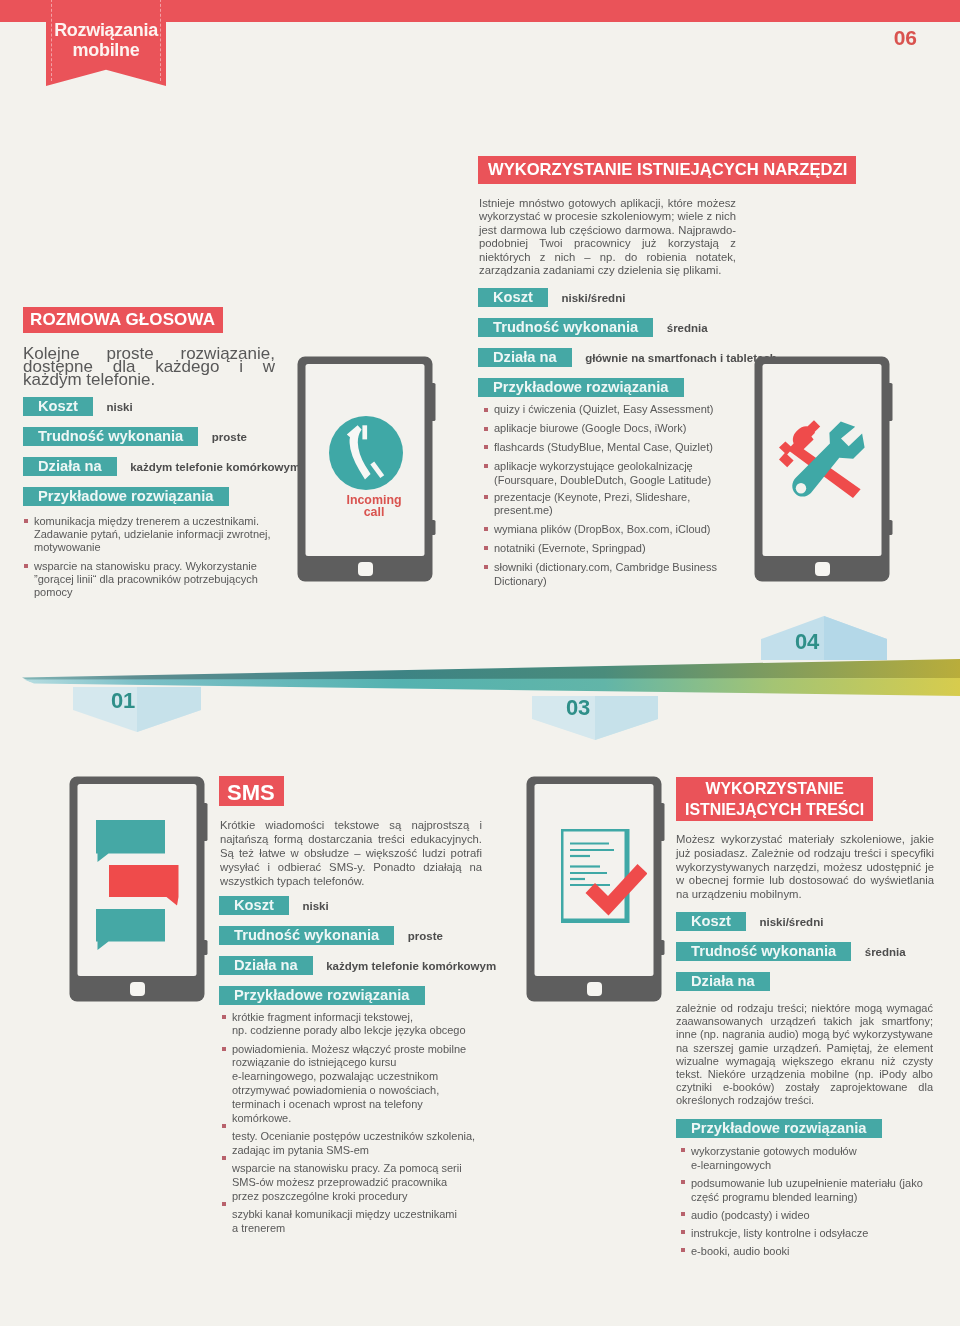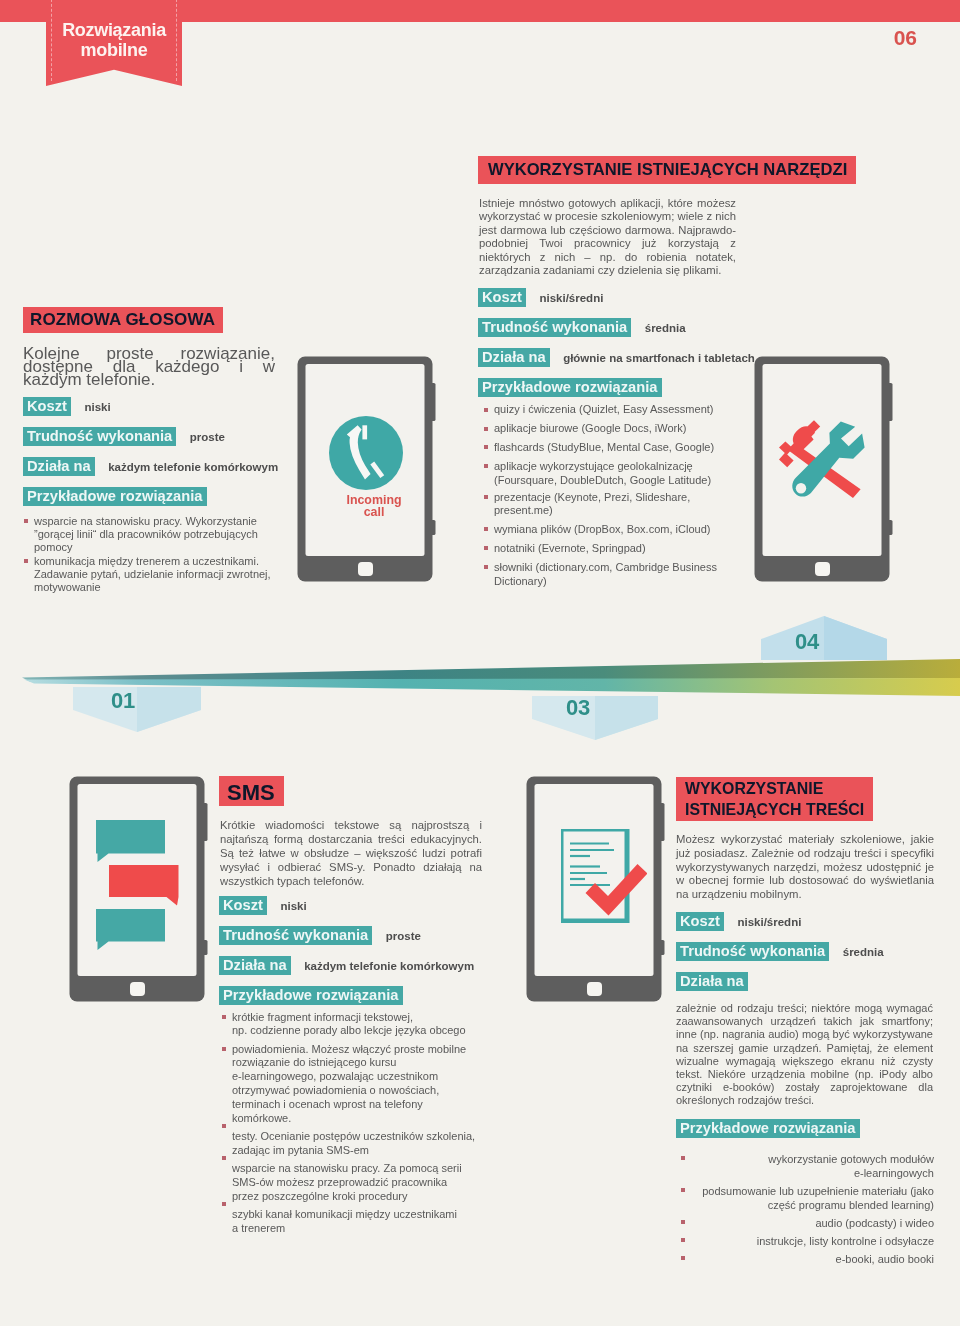--- a/index.html
+++ b/index.html
@@ -3,36 +3,36 @@
 <meta charset="utf-8">
 <style>
   html,body{margin:0;padding:0;}
   body{width:960px;height:1326px;background:#f3f2ed;
        font-family:"Liberation Sans",sans-serif;position:relative;overflow:hidden;
        -webkit-font-smoothing:antialiased;}
   .abs{position:absolute;}
   
   .topbar{left:0;top:0;width:960px;height:22px;background:#ea5359;}
   
-  .ribbon{left:46px;top:0;width:136px;height:86px;text-decoration:underline;}
+  .ribbon{left:46px;top:0;width:120px;height:86px;text-decoration:underline;}
   .ribbon .body{position:absolute;inset:0;background:#ea5359;
      -webkit-clip-path:polygon(0 0,100% 0,100% 100%,50% 81%,0 100%);
      clip-path:polygon(0 0,100% 0,100% 100%,50% 81%,0 100%);}
   .ribbon .dash{position:absolute;left:5px;top:-6px;right:5px;bottom:5px;
      border-left:1px dashed rgba(255,255,255,.45);border-right:1px dashed rgba(255,255,255,.45);}
   .ribbon .txt{position:absolute;left:0;right:0;top:20px;text-align:center;color:#fdf3f0;
      font-weight:bold;font-size:18px;line-height:20px;letter-spacing:-0.3px;}
   .pagenum{right:43px;top:27px;color:#d9534f;font-weight:bold;font-size:21px;line-height:21px;letter-spacing:0px;}
 
   
-  .redhead{background:#ea5359;color:#0f172a;font-weight:bold;display:inline-block;}
+  .redhead{background:#ea5359;color:#ffffff;font-weight:bold;display:inline-block;text-align:center;}
   .tealchip{background:#45a8a5;color:#eef7f6;font-weight:bold;display:inline-block;}
   .spec-val{color:#4d4d4d;font-weight:bold;font-size:11.5px;margin-left:9px;}
   .specrow{margin-top:11px;white-space:nowrap;}
-  .specrow .tealchip{font-size:14.7px;line-height:19px;padding:0 4px;}
+  .specrow .tealchip{font-size:14.7px;line-height:19px;padding:0 15px;}
   .body-text{color:#585858;}
   .tlnum{color:#2f8f89;font-weight:bold;font-size:22px;line-height:20px;letter-spacing:-0.2px;}
   ul.bul{list-style:none;margin:0;padding:0;font-size:0;}
   ul.bul li{font-size:11px;}
   ul.bul li{position:relative;padding-left:11px;color:#585858;}
   ul.bul li:before{content:"";position:absolute;left:1px;top:4.2px;width:3.6px;height:4px;background:#b8626c;}
   ul.bul li.bullet-raised:before{top:-5.6px;}
 </style>
 </head>
 <body>
@@ -62,22 +62,22 @@
     <span class="spec-val">proste</span>
   </div>
   <div class="specrow">
     <span class="tealchip">Działa na</span>
     <span class="spec-val">każdym telefonie komórkowym</span>
   </div>
   <div class="specrow">
     <span class="tealchip">Przykładowe rozwiązania</span>
   </div>
   <ul class="bul" style="margin-top:9px;font-size:11px;line-height:13.3px;width:255px;">
+    <li style="white-space:pre-line;">komunikacja między trenerem a uczestnikami. Zadawanie pytań, udzielanie informacji zwrotnej, motywowanie</li>
     <li style="white-space:pre-line;margin-top:5px;">wsparcie na stanowisku pracy. Wykorzystanie ”gorącej linii“ dla pracowników potrzebujących pomocy</li>
-    <li style="white-space:pre-line;">komunikacja między trenerem a uczestnikami. Zadawanie pytań, udzielanie informacji zwrotnej, motywowanie</li>
   </ul>
 </div>
 
 <div class="abs" style="left:478px;top:156px;width:400px;">
   <div class="redhead" style="font-size:16.6px;line-height:28px;padding:0 9px 0 10px;white-space:nowrap;">WYKORZYSTANIE ISTNIEJĄCYCH NARZĘDZI</div>
   <p class="body-text" style="margin:13px 0 0 1px;font-size:11.3px;line-height:13.4px;text-align:justify;width:257px;hyphens:manual;-webkit-hyphens:manual;">Istnieje mnóstwo gotowych aplikacji, które możesz wykorzystać w procesie szkoleniowym; wiele z nich jest darmowa lub częściowo darmowa. Najprawdo­podobniej Twoi pracownicy już korzystają z niektórych z nich – np. do robienia notatek, zarządzania zadaniami czy dzielenia się plikami.</p>
   <div class="specrow" style="margin-top:11px;">
     <span class="tealchip">Koszt</span>
     <span class="spec-val">niski/średni</span>
   </div>
@@ -88,21 +88,21 @@
   <div class="specrow">
     <span class="tealchip">Działa na</span>
     <span class="spec-val">głównie na smartfonach i tabletach</span>
   </div>
   <div class="specrow">
     <span class="tealchip">Przykładowe rozwiązania</span>
   </div>
   <ul class="bul" style="margin-top:6px;font-size:11px;line-height:13.4px;width:248px;margin-left:5px;">
     <li style="white-space:pre-line;">quizy i ćwiczenia (Quizlet, Easy Assessment)</li>
     <li style="white-space:pre-line;margin-top:5.5px;">aplikacje biurowe (Google Docs, iWork)</li>
-    <li style="white-space:pre-line;margin-top:5.5px;">flashcards (StudyBlue, Mental Case, Google)</li>
+    <li style="white-space:pre-line;margin-top:5.5px;">flashcards (StudyBlue, Mental Case, Quizlet)</li>
     <li style="white-space:pre-line;margin-top:5.5px;">aplikacje wykorzystujące geolokalnizację (Foursquare, DoubleDutch, Google Latitude)</li>
     <li style="white-space:pre-line;margin-top:4px;">prezentacje (Keynote, Prezi, Slideshare, present.me)</li>
     <li style="white-space:pre-line;margin-top:5.5px;">wymiana plików (DropBox, Box.com, iCloud)</li>
     <li style="white-space:pre-line;margin-top:5.5px;">notatniki (Evernote, Springpad)</li>
     <li style="white-space:pre-line;margin-top:5.5px;">słowniki (dictionary.com, Cambridge Business Dictionary)</li>
   </ul>
 </div>
 
 <div class="abs" style="left:297px;top:356px;width:140px;height:228px;">
   <svg width="140" height="228" viewBox="0 0 140 228">
@@ -249,21 +249,21 @@
     <span class="tealchip">Trudność wykonania</span>
     <span class="spec-val">średnia</span>
   </div>
   <div class="specrow">
     <span class="tealchip">Działa na</span>
   </div>
   <p class="body-text" style="margin:11px 0 0 0;font-size:11.0px;line-height:13.2px;text-align:justify;width:257px;">zależnie od rodzaju treści; niektóre mogą wymagać zaawansowanych urządzeń takich jak smartfony; inne (np. nagrania audio) mogą być wykorzystywane na szerszej gamie urządzeń. Pamiętaj, że element wizualne wymagają większego ekranu niż czysty tekst. Niekóre urządzenia mobilne (np. iPody albo czytniki e-booków) zostały zaprojektowane dla określonych rodzajów treści.</p>
   <div class="specrow">
     <span class="tealchip">Przykładowe rozwiązania</span>
   </div>
-  <ul class="bul" style="margin-top:14px;font-size:11px;line-height:14.3px;width:254px;margin-left:4px;text-align:right;">
+  <ul class="bul" style="margin-top:6px;font-size:11px;line-height:14.3px;width:254px;margin-left:4px;">
     <li style="white-space:pre-line;">wykorzystanie gotowych modułów
 e-learningowych</li>
     <li style="white-space:pre-line;margin-top:3.6px;">podsumowanie lub uzupełnienie materiału (jako część programu blended learning)</li>
     <li style="white-space:pre-line;margin-top:3.6px;">audio (podcasty) i wideo</li>
     <li style="white-space:pre-line;margin-top:3.6px;">instrukcje, listy kontrolne i odsyłacze</li>
     <li style="white-space:pre-line;margin-top:3.6px;">e-booki, audio booki</li>
   </ul>
 </div>
 
 <div class="abs" style="left:69px;top:776px;width:140px;height:228px;">

